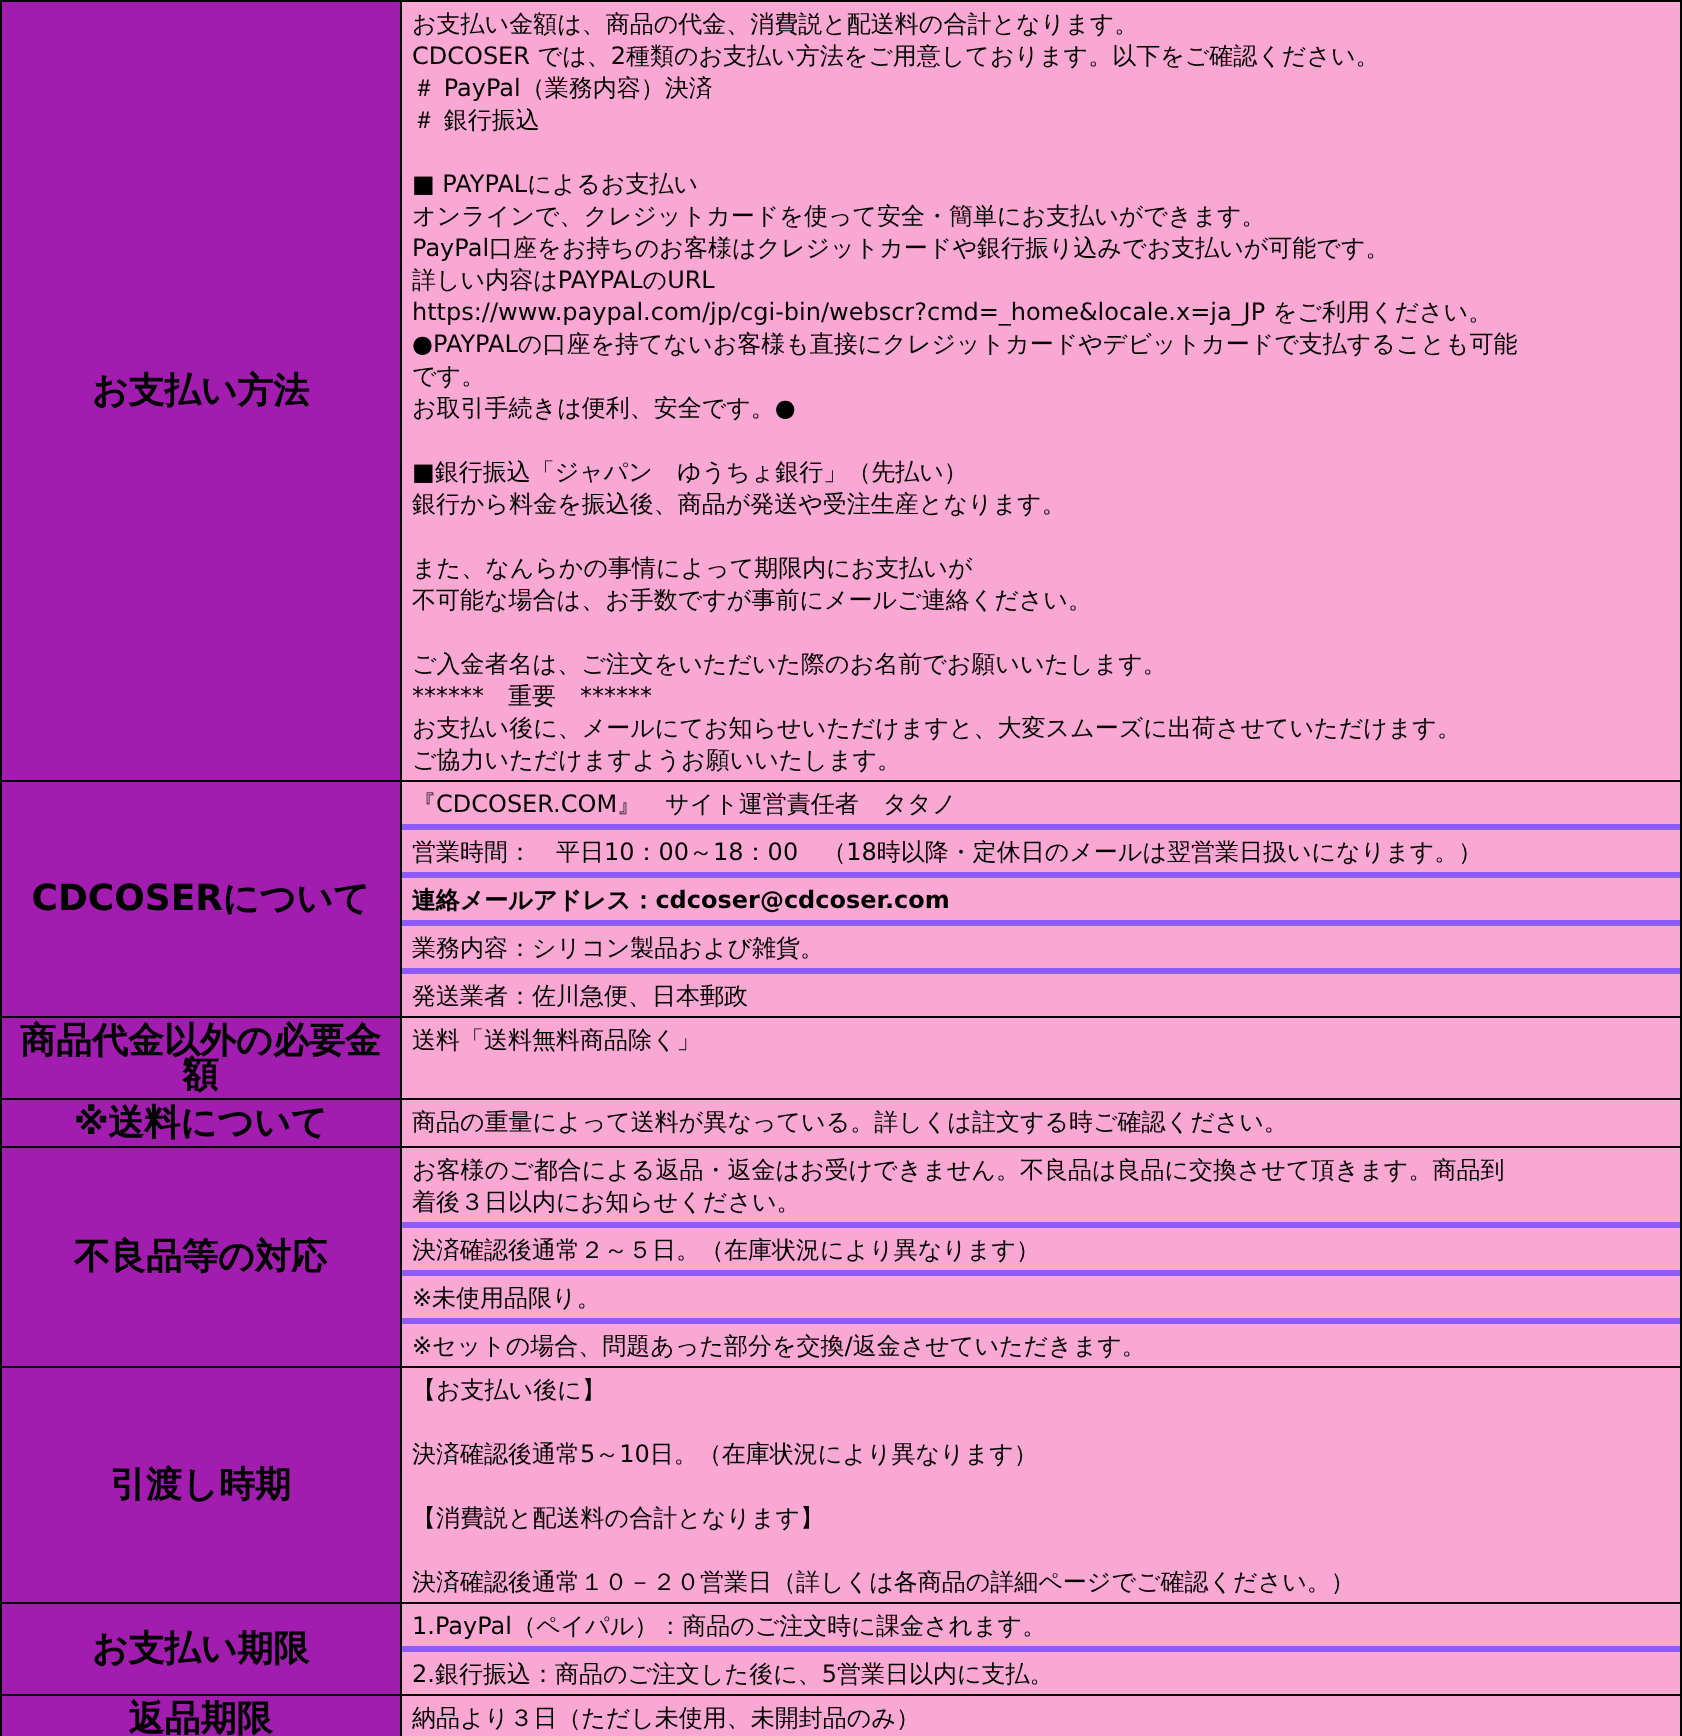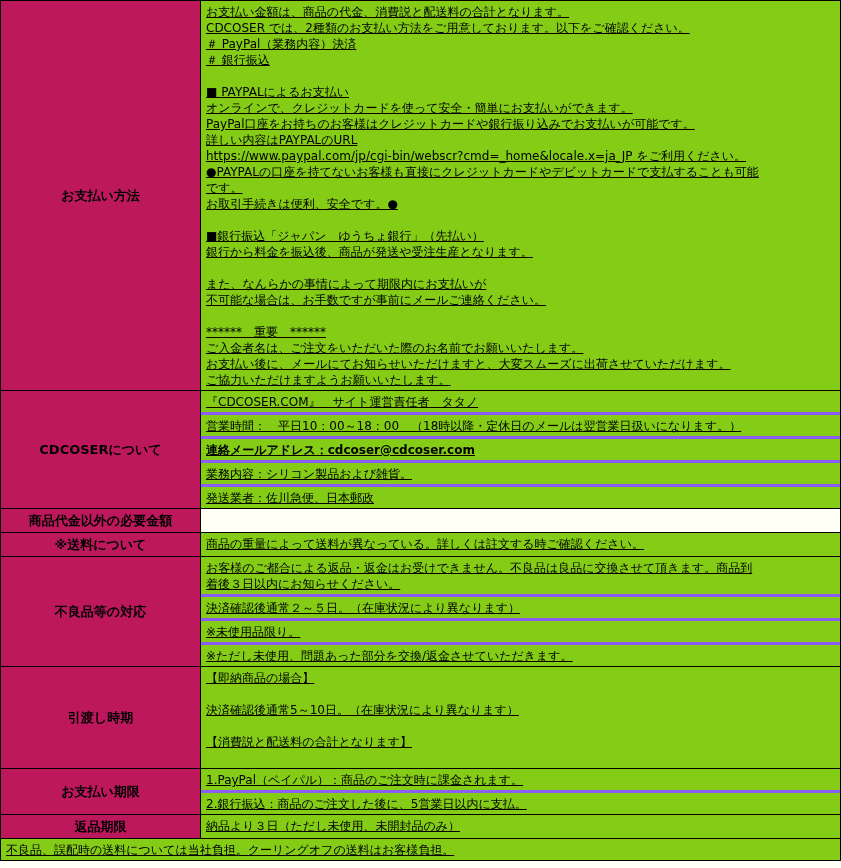--- a/index.html
+++ b/index.html
@@ -26,33 +26,32 @@
     border-top: 1px solid #000000;
   }
   .label-cell {
     flex: 0 0 200px;
     width: 200px;
     display: flex;
     align-items: center;
     justify-content: center;
     text-align: center;
     font-weight: bold;
-    font-size: 13px;
+    font-size: 18px;
     line-height: 17px;
     padding: 3px 6px;
     border-right: 1px solid #000000;
-    background: #be185d;
+    background: #a21caf;
   }
   .content-col {
     flex: 1 1 auto;
     display: flex;
     flex-direction: column;
-    background: #84cc16;
+    background: #f9a8d4;
     min-width: 0;
-    text-decoration: underline;
   }
   .content-cell {
     padding: 3px 4px 2px 5px;
     border-top: 3px solid #8b5cf6;
     flex: 1 0 auto;
   }
   .content-cell:first-child {
     border-top: none;
   }
   .content-cell.bold {
@@ -88,22 +87,22 @@
             <div class="line">●PAYPALの口座を持てないお客様も直接にクレジットカードやデビットカードで支払することも可能</div>
             <div class="line">です。</div>
             <div class="line">お取引手続きは便利、安全です。●</div>
             <div class="line"></div>
             <div class="line">■銀行振込「ジャパン　ゆうちょ銀行」（先払い）</div>
             <div class="line">銀行から料金を振込後、商品が発送や受注生産となります。</div>
             <div class="line"></div>
             <div class="line">また、なんらかの事情によって期限内にお支払いが</div>
             <div class="line">不可能な場合は、お手数ですが事前にメールご連絡ください。</div>
             <div class="line"></div>
+            <div class="line">ご入金者名は、ご注文をいただいた際のお名前でお願いいたします。</div>
             <div class="line">******　重要　******</div>
-            <div class="line">ご入金者名は、ご注文をいただいた際のお名前でお願いいたします。</div>
             <div class="line">お支払い後に、メールにてお知らせいただけますと、大変スムーズに出荷させていただけます。</div>
             <div class="line">ご協力いただけますようお願いいたします。</div>
           </div>
         </div>
       </div>
       <div class="row">
         <div class="label-cell">CDCOSERについて</div>
         <div class="content-col">
           <div class="content-cell">
             <div class="line">『CDCOSER.COM』　サイト運営責任者　タタノ</div>
@@ -117,20 +116,25 @@
           <div class="content-cell">
             <div class="line">業務内容：シリコン製品および雑貨。</div>
           </div>
           <div class="content-cell">
             <div class="line">発送業者：佐川急便、日本郵政</div>
           </div>
         </div>
       </div>
       <div class="row">
         <div class="label-cell">商品代金以外の必要金額</div>
+        <div class="content-col">
+          <div class="content-cell">
+            <div class="line">送料「送料無料商品除く」</div>
+          </div>
+        </div>
       </div>
       <div class="row">
         <div class="label-cell">※送料について</div>
         <div class="content-col">
           <div class="content-cell">
             <div class="line">商品の重量によって送料が異なっている。詳しくは註文する時ご確認ください。</div>
           </div>
         </div>
       </div>
       <div class="row">
@@ -140,34 +144,35 @@
             <div class="line">お客様のご都合による返品・返金はお受けできません。不良品は良品に交換させて頂きます。商品到</div>
             <div class="line">着後３日以内にお知らせください。</div>
           </div>
           <div class="content-cell">
             <div class="line">決済確認後通常２～５日。（在庫状況により異なります）</div>
           </div>
           <div class="content-cell">
             <div class="line">※未使用品限り。</div>
           </div>
           <div class="content-cell">
-            <div class="line">※ただし未使用、問題あった部分を交換/返金させていただきます。</div>
+            <div class="line">※セットの場合、問題あった部分を交換/返金させていただきます。</div>
           </div>
         </div>
       </div>
       <div class="row">
         <div class="label-cell">引渡し時期</div>
         <div class="content-col">
           <div class="content-cell">
-            <div class="line">【即納商品の場合】</div>
+            <div class="line">【お支払い後に】</div>
             <div class="line"></div>
             <div class="line">決済確認後通常5～10日。（在庫状況により異なります）</div>
             <div class="line"></div>
             <div class="line">【消費説と配送料の合計となります】</div>
             <div class="line"></div>
+            <div class="line">決済確認後通常１０－２０営業日（詳しくは各商品の詳細ページでご確認ください。）</div>
           </div>
         </div>
       </div>
       <div class="row">
         <div class="label-cell">お支払い期限</div>
         <div class="content-col">
           <div class="content-cell">
             <div class="line">1.PayPal（ペイパル）：商品のご注文時に課金されます。</div>
           </div>
           <div class="content-cell">

